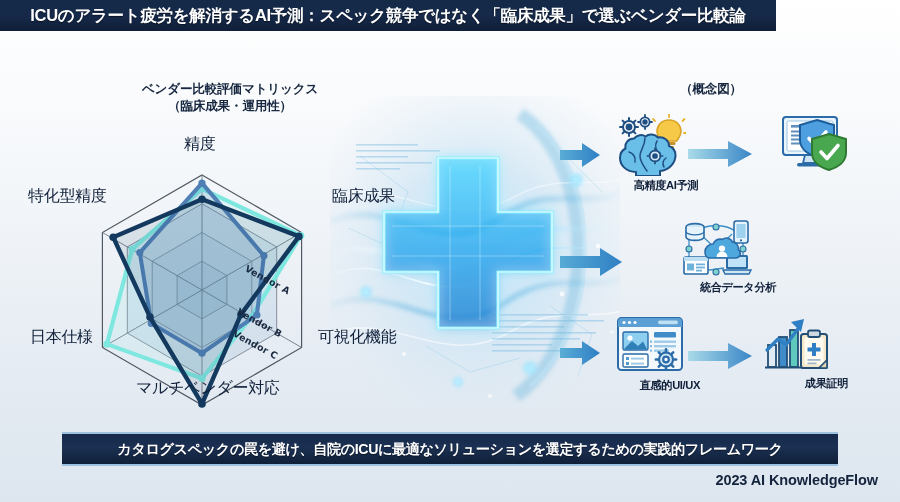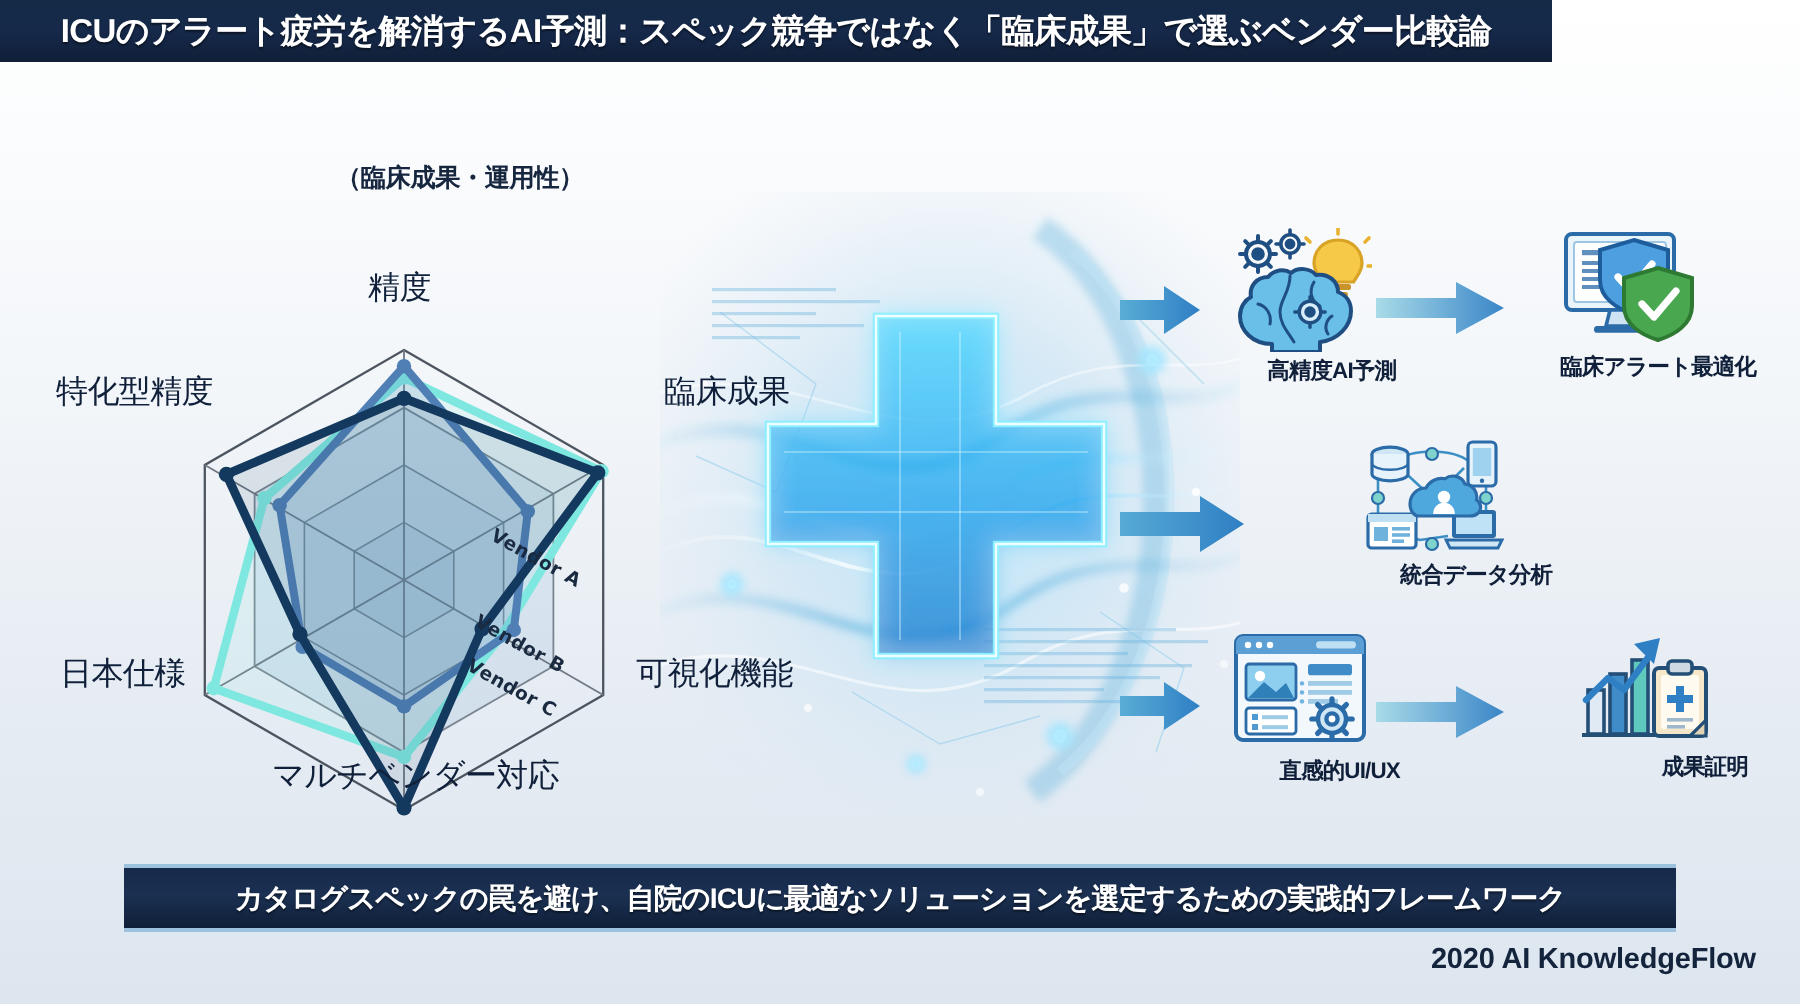--- a/index.html
+++ b/index.html
@@ -206,23 +206,25 @@
       <g fill="#9fe6ff" opacity=".8" filter="url(#blurSm)">
         <circle cx="36" cy="196" r="6"></circle>
           <circle cx="246" cy="84" r="7"></circle>
         <circle cx="200" cy="272" r="7"></circle>
           <circle cx="128" cy="286" r="5"></circle>
       </g>
     </svg>
   </div>
 
   <div class="sect-head" id="head-left">
+    <div>ベンダー比較評価マトリックス</div>
     <div>（臨床成果・運用性）</div>
   </div>
   <div class="sect-head" id="head-right">
+    <div>（概念図）</div>
   </div>
 
   <div id="radar">
     <svg width="348" height="300" viewBox="0 0 348 300">
       <defs>
         <linearGradient id="webFill" x1="0" y1="0" x2="0" y2="1">
           <stop offset="0%" stop-color="#cfe0ee" stop-opacity=".55"></stop>
           <stop offset="100%" stop-color="#b9cfe2" stop-opacity=".45"></stop>
         </linearGradient>
       </defs>
@@ -408,21 +410,20 @@
           <path d="M28,43 L38,43 L40,51 L26,51 Z" fill="#cfe3f2" stroke="#2a6ba8" stroke-width="1.8"></path>
           <rect x="20" y="51" width="26" height="3.4" rx="1.7" fill="#2a6ba8"></rect>
 
           <path d="M40,8 L57,13 L57,28 C57,37 48.5,42.5 40,45 C31.5,42.5 23,37 23,28 L23,13 Z" fill="#4d9fe0" stroke="#1d5d9c" stroke-width="2"></path>
           <path d="M32,26.5 L38,33 L49,20" fill="none" stroke="#ffffff" stroke-width="3.6" stroke-linecap="round" stroke-linejoin="round"></path>
 
           <path d="M52,22 L69,27 L69,41 C69,50 60.5,55.5 52,58 C43.5,55.5 35,50 35,41 L35,27 Z" fill="#49a84f" stroke="#2e7a33" stroke-width="2"></path>
           <path d="M44,40 L50,46.5 L61,33.5" fill="none" stroke="#ffffff" stroke-width="3.6" stroke-linecap="round" stroke-linejoin="round"></path>
         </svg>
       </div>
-      <div class="cap">臨床アラート最適化</div>
     </div>
 
     <div class="node" style="left:96px; top:108px; width:120px;">
       <div class="ico">
         <svg viewBox="0 0 72 62" width="72" height="62">
 
           <g stroke="#3b8fc4" stroke-width="1.3" fill="none">
             <path d="M17,15 C26,8 46,8 55,15"></path>
             <path d="M9,22 L9,44"></path>
               <path d="M63,22 L63,44"></path>
@@ -530,21 +531,21 @@
                 <line x1="57.2" y1="50.7" x2="59.2" y2="52.7"></line>
               <line x1="59.2" y1="38.3" x2="57.2" y2="40.3"></line>
                 <line x1="46.8" y1="50.7" x2="44.8" y2="52.7"></line>
             </g>
           </g>
         </svg>
       </div>
       <div class="cap">直感的UI/UX</div>
     </div>
 
-    <div class="node" style="left:210px; top:204px; width:104px;">
+    <div class="node" style="left:184px; top:204px; width:104px;">
       <div class="ico">
         <svg viewBox="0 0 72 62" width="72" height="62">
 
           <rect x="8" y="33" width="8" height="22" fill="#dfeaf4" stroke="#234f77" stroke-width="1.8"></rect>
           <rect x="19" y="25" width="8" height="30" fill="#3f8cc8" stroke="#234f77" stroke-width="1.8"></rect>
           <rect x="30" y="18" width="8" height="37" fill="#5fc9bd" stroke="#234f77" stroke-width="1.8"></rect>
 
           <line x1="5" y1="55.5" x2="44" y2="55.5" stroke="#234f77" stroke-width="2"></line>
 
           <path d="M7,38 L18,27 L26,33 L40,14" fill="none" stroke="#2f7fc4" stroke-width="3.2" stroke-linecap="round" stroke-linejoin="round"></path>
@@ -563,15 +564,15 @@
         </svg>
       </div>
       <div class="cap">成果証明</div>
     </div>
   </div>
 
   <div id="banner">
     <div class="t">カタログスペックの罠を避け、自院のICUに最適なソリューションを選定するための実践的フレームワーク</div>
   </div>
 
-  <div id="footer">2020 AI KnowledgeFlow</div>
+  <div id="footer">2023 AI KnowledgeFlow</div>
 
 </div>
 
 </body></html>

